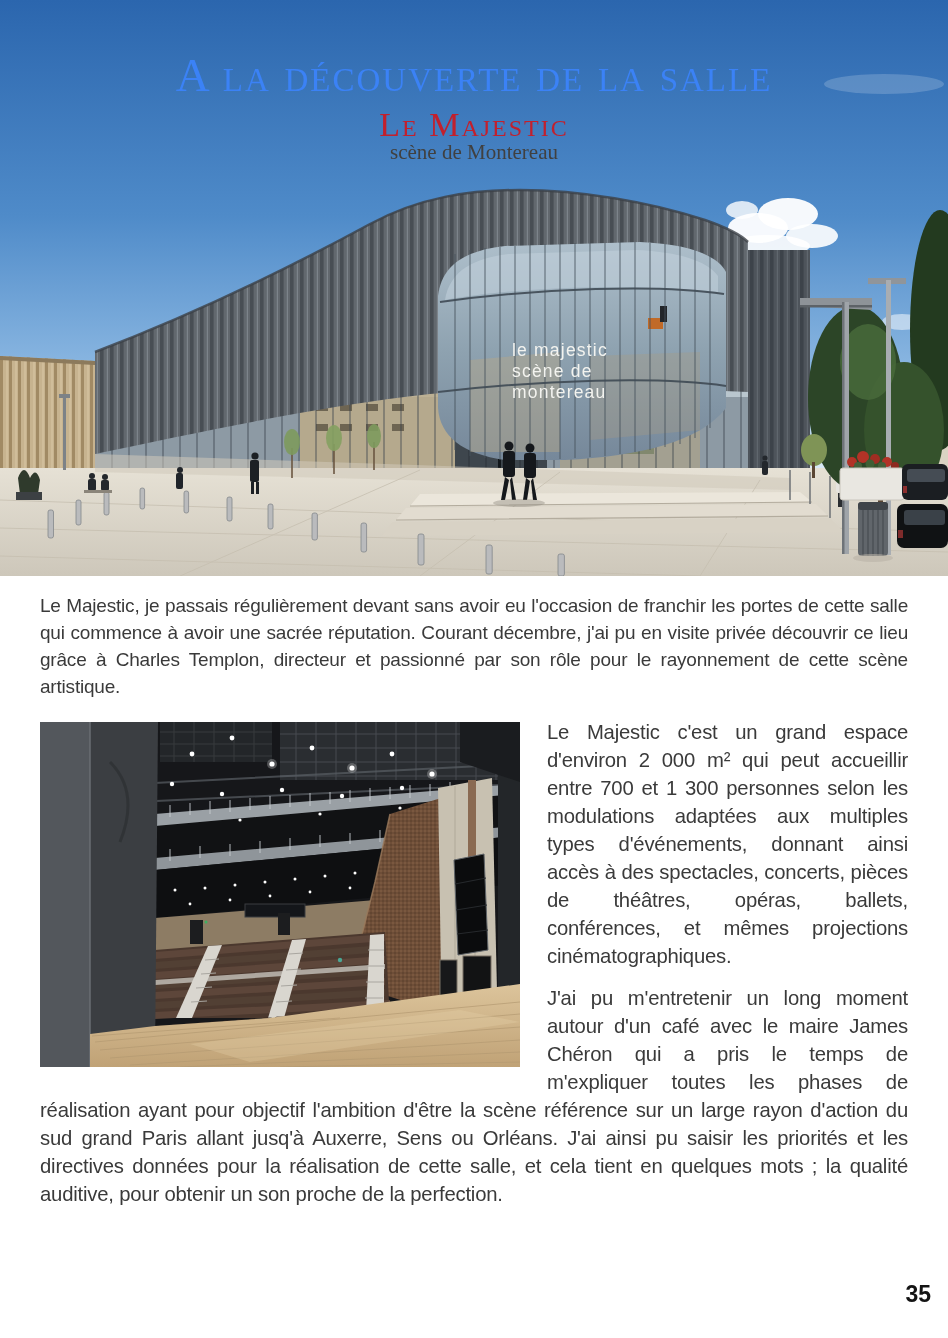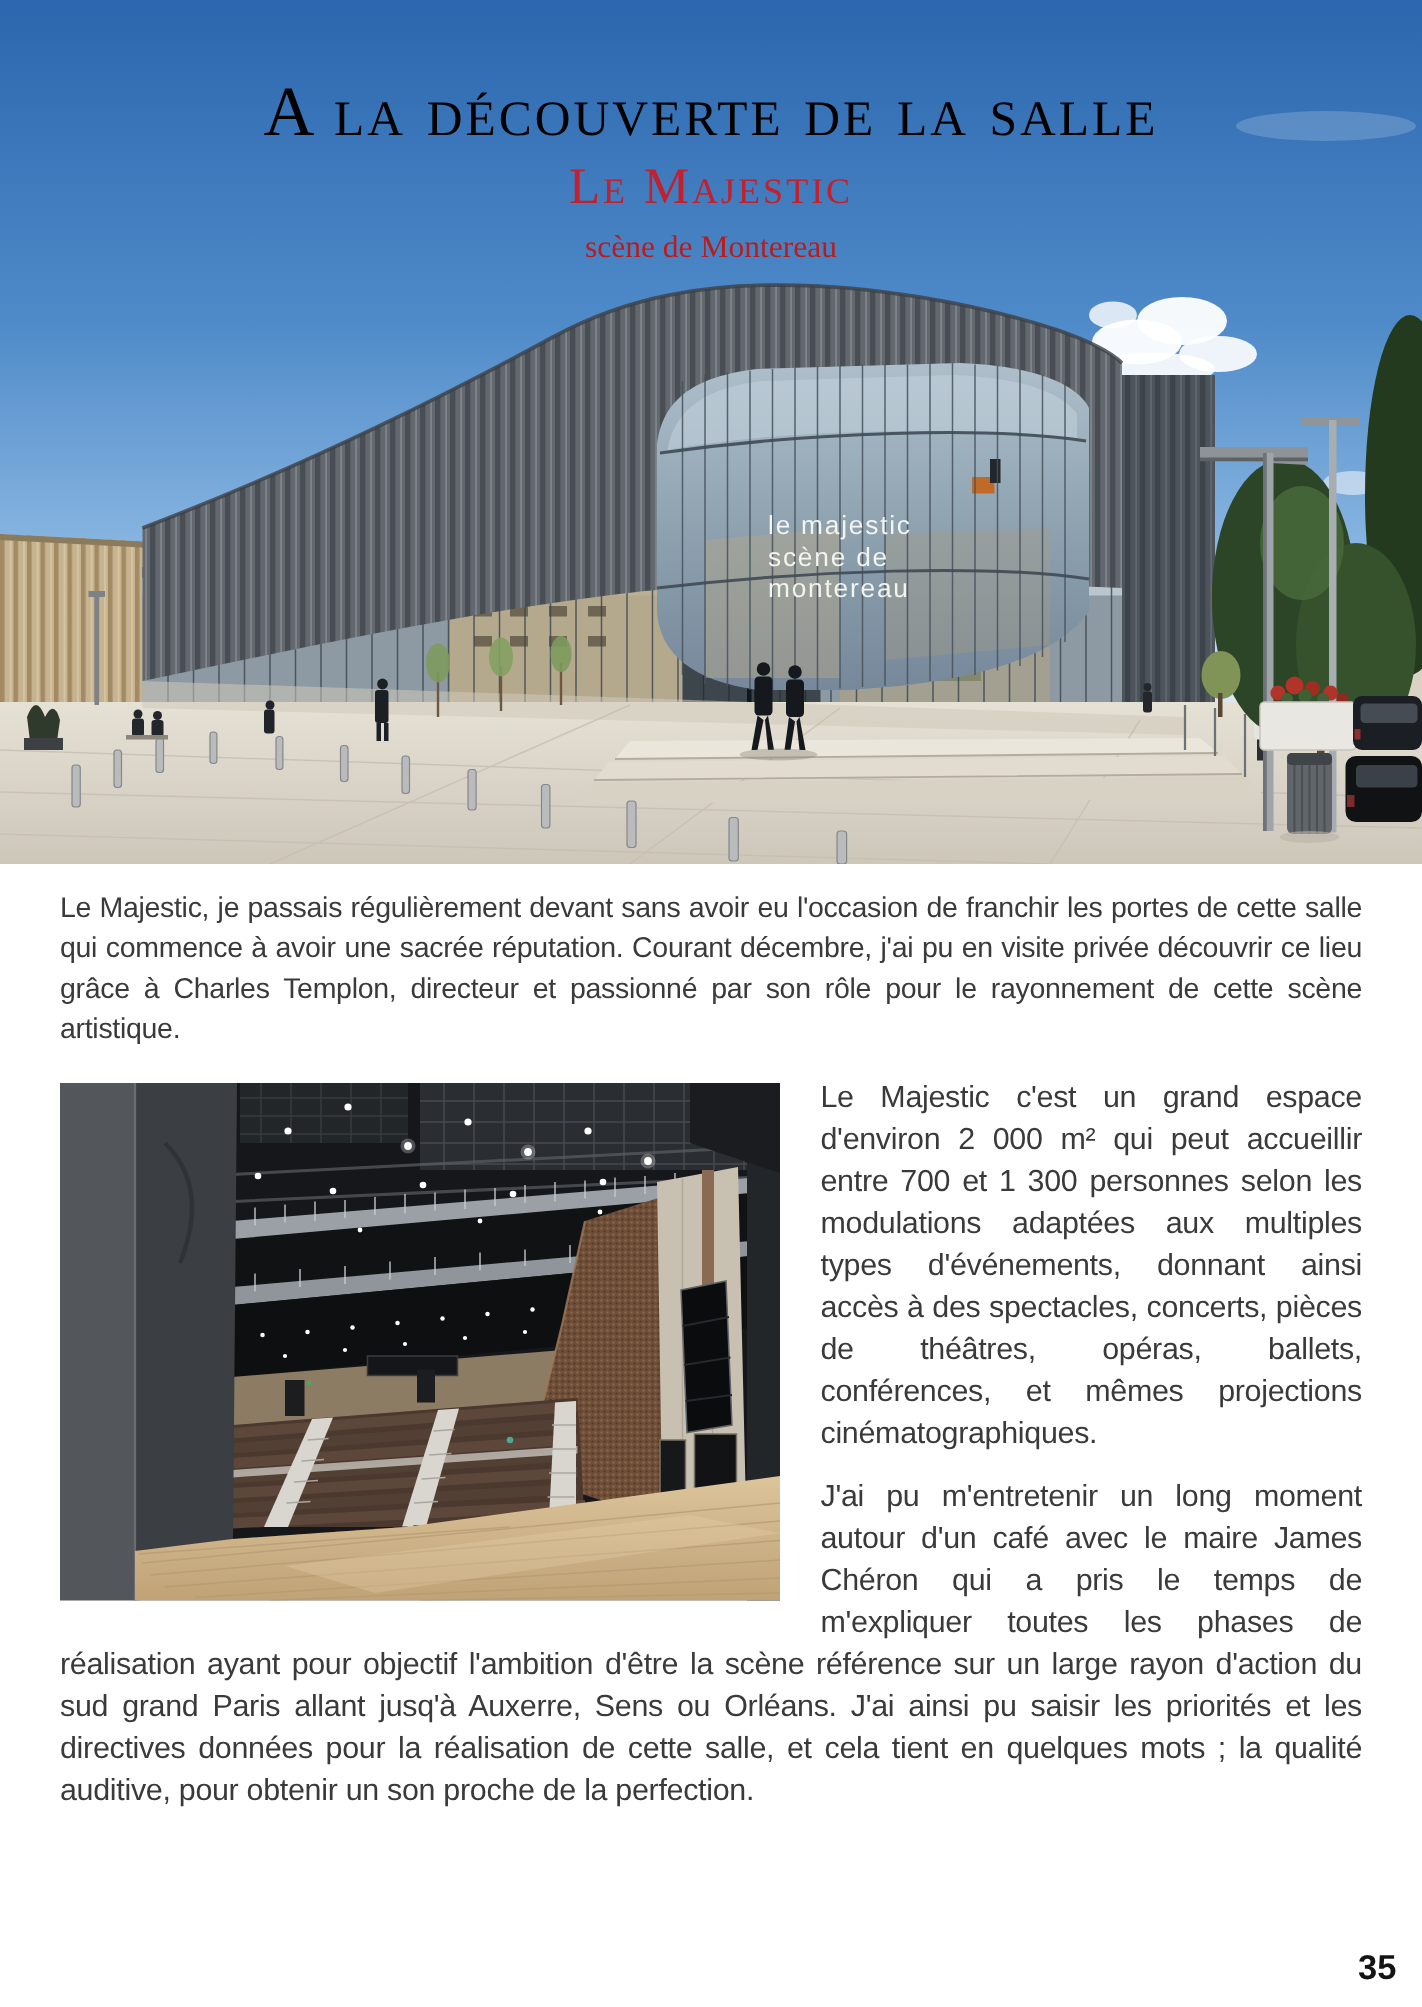--- a/index.html
+++ b/index.html
@@ -8,45 +8,45 @@
     background:#ffffff;
     font-family:"Liberation Sans", sans-serif;
     color:#3a3a3a;
   }
   
   .hero{position:relative;width:948px;height:576px;}
   .hero svg{display:block;}
   .hero-titles{position:absolute;top:0;left:0;right:0;text-align:center;pointer-events:none;}
   .hero-title{
     font-family:"Liberation Serif", serif;font-variant:small-caps;font-weight:400;
-    color:#000000;font-size:47px;letter-spacing:2px;line-height:1;margin-top:52px;
+    color:#3b82f6;font-size:47px;letter-spacing:2px;line-height:1;margin-top:52px;
   }
   .hero-venue{
     font-family:"Liberation Serif", serif;font-variant:small-caps;font-weight:400;
     color:#c2202d;font-size:34px;letter-spacing:2px;line-height:1;margin-top:9px;
   }
   .hero-subtitle{
     font-family:"Liberation Serif", serif;font-weight:400;
-    color:#b91c1c;font-size:21px;line-height:1;margin-top:12px;
+    color:#404040;font-size:21px;line-height:1;margin-top:0;
   }
   
   .content{padding:0 40px;}
   p.body-text{
     text-align:justify;font-size:19px;line-height:27px;margin:16px 0 0 0;
     letter-spacing:-0.2px;
   }
   .wrap-section{margin-top:18px;font-size:20.3px;line-height:28px;}
   .wrap-section p{text-align:justify;margin:0 0 14px 0;letter-spacing:-0.2px;}
   figure.interior{
     float:left;width:480px;height:345px;margin:4px 27px 16px 0;padding:0;
   }
   figure.interior svg{display:block;}
   .clearfix::after{content:"";display:block;clear:both;}
   .page-number{
-    position:absolute;right:17px;bottom:13px;
+    position:absolute;right:17px;bottom:30px;
     font-size:23px;font-weight:bold;color:#141414;letter-spacing:0;
   }
 </style>
 </head>
 <body>
 
 <div class="hero">
   <svg viewBox="0 0 948 576" width="948" height="576">
     <defs>
       <linearGradient id="sky" x1="0" y1="0" x2="0" y2="1">

